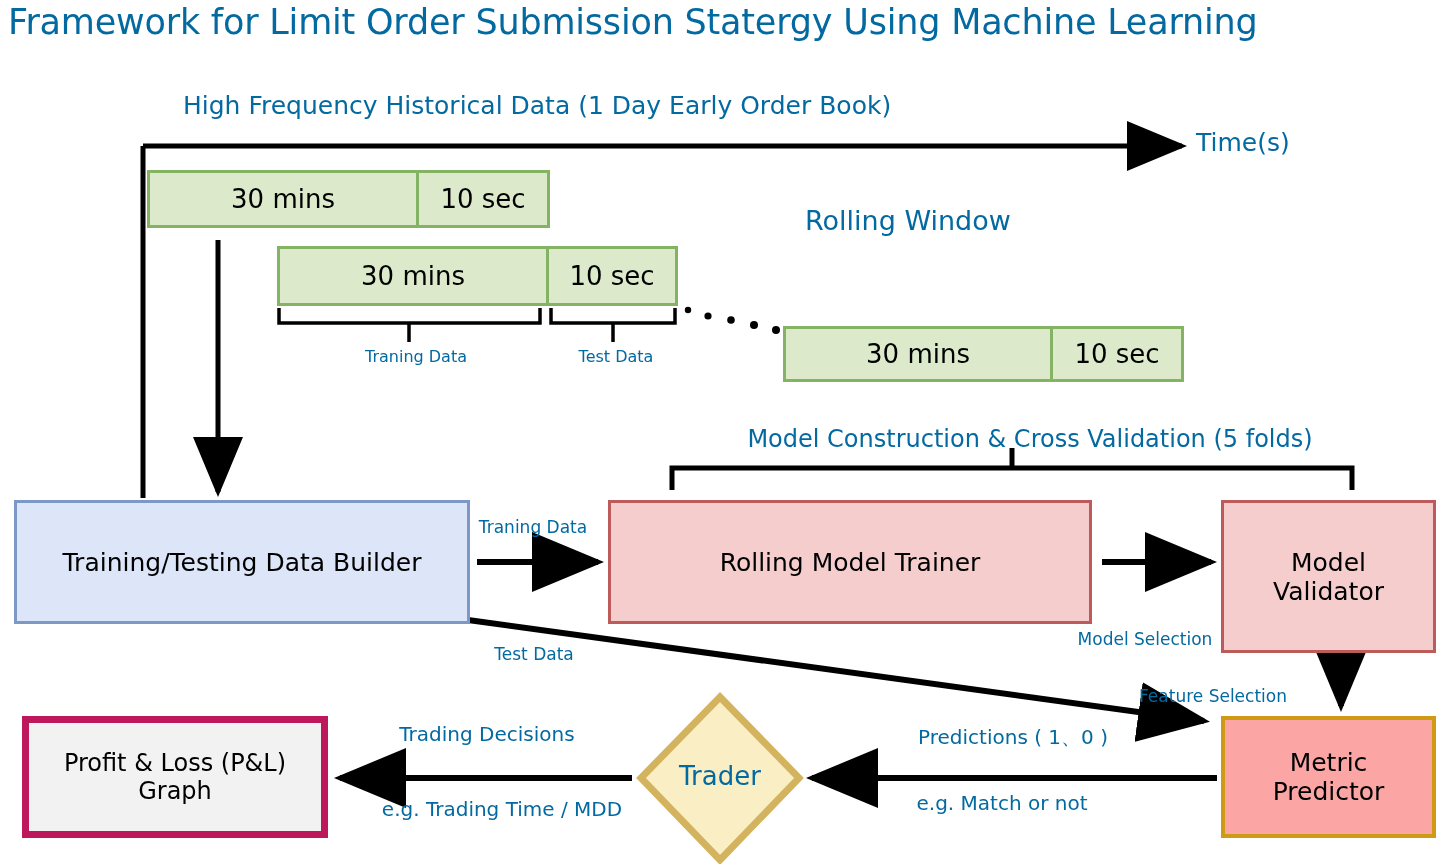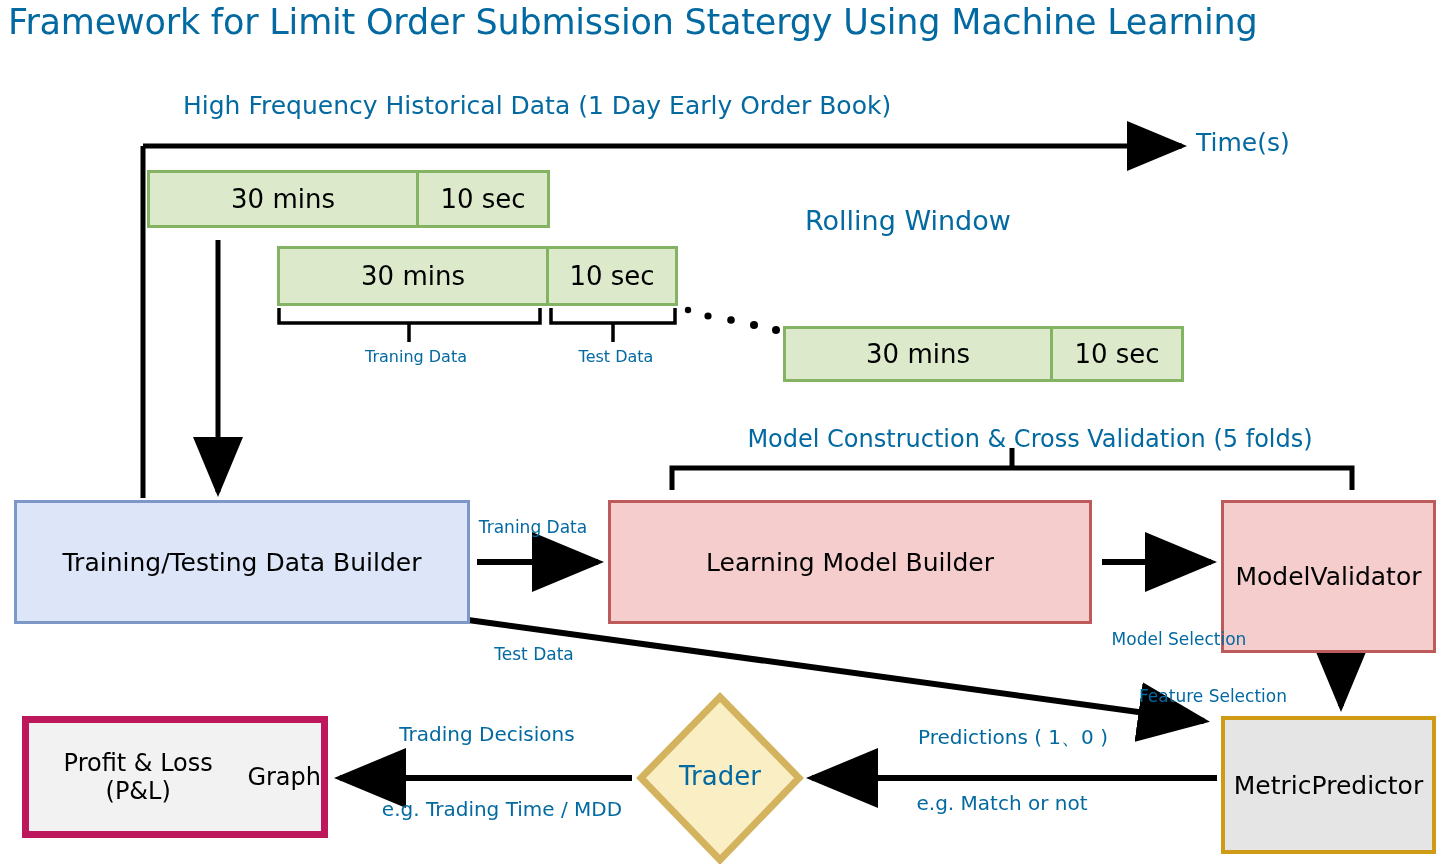--- a/index.html
+++ b/index.html
@@ -68,21 +68,21 @@
     color: #000;
     font-family: "DejaVu Sans", sans-serif;
   }
   .brace-label {
     font-size: 16px;
   }
   .box {
     position: absolute;
     box-sizing: border-box;
     display: flex;
-    flex-direction: row;
+    flex-direction: column;
     align-items: center;
     justify-content: center;
     text-align: center;
     color: #000;
     font-family: "DejaVu Sans", sans-serif;
   }
   #box-builder {
     left: 14px; top: 500px;
     width: 456px; height: 124px;
     background: #dce6f8;
@@ -98,22 +98,22 @@
   }
   #box-validator {
     left: 1221px; top: 500px;
     width: 215px; height: 153px;
     background: #f5cdcd;
     border: 3px solid #bd5a5a;
     font-size: 25px;
   }
   #box-metric {
     left: 1221px; top: 716px;
-    width: 215px; height: 138px;
-    background: #e5e5e5;
+    width: 215px; height: 122px;
+    background: #fca5a5;
     border: 4px solid #cf9a14;
     font-size: 25px;
   }
   #box-pnl {
     left: 22px; top: 716px;
     width: 306px; height: 122px;
     background: #f2f2f2;
     border: 7px solid #be185d;
     font-size: 24px;
   }
@@ -128,21 +128,21 @@
   .edge-label-sm {
     font-size: 17px;
   }
   #lbl-model-construction {
     left: 1030px;
     top: 427px;
     font-size: 24px;
   }
   #lbl-training-data-arrow { left: 533px; top: 518px; }
   #lbl-test-data-diag      { left: 534px; top: 645px; }
-  #lbl-model-selection     { left: 1179px; top: 630px; }
+  #lbl-model-selection     { left: 1145px; top: 630px; }
   #lbl-feature-selection   { left: 1213px; top: 671px; margin-top: 16px; }
   #lbl-predictions         { left: 1013px; top: 727px; }
   #lbl-match               { left: 1002px; top: 793px; }
   #lbl-trading-decisions   { left: 487px; top: 724px; }
   #lbl-trading-time        { left: 502px; top: 799px; }
 </style>
 </head>
 <body>
 
 <div id="canvas">
@@ -220,21 +220,21 @@
   <div class="txt center-txt brace-label" style="left:416px; top:348px;">Traning Data</div>
   <div class="txt center-txt brace-label" style="left:616px; top:348px;">Test Data</div>
 
   <div class="txt center-txt" id="lbl-model-construction">Model Construction &amp; Cross Validation (5 folds)</div>
 
   <div class="box" id="box-builder">
     <span>Training/Testing Data Builder</span>
   </div>
 
   <div class="box" id="box-trainer">
-    <span>Learning Model Builder</span>
+    <span>Rolling Model Trainer</span>
   </div>
 
   <div class="box" id="box-validator">
     <span>Model</span>
     <span>Validator</span>
   </div>
 
   <div class="box" id="box-metric">
     <span>Metric</span>
     <span>Predictor</span>

